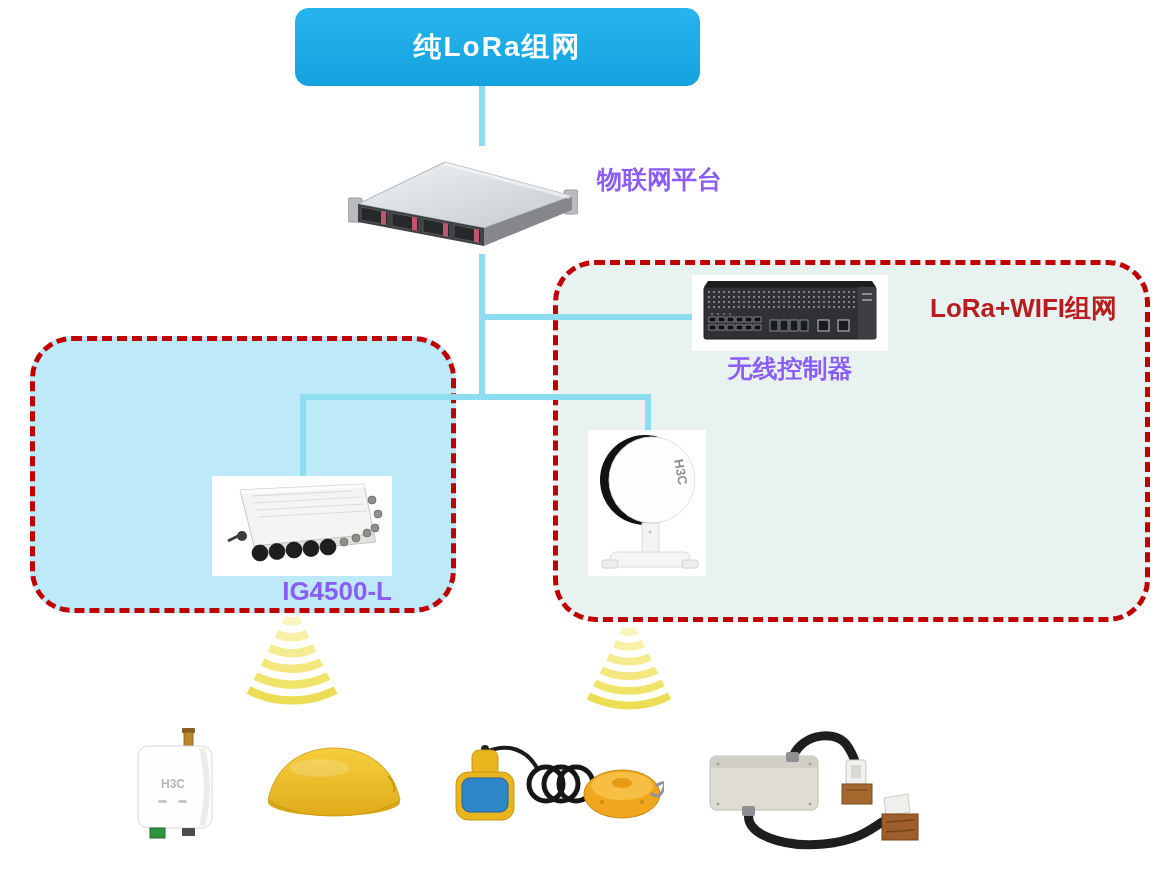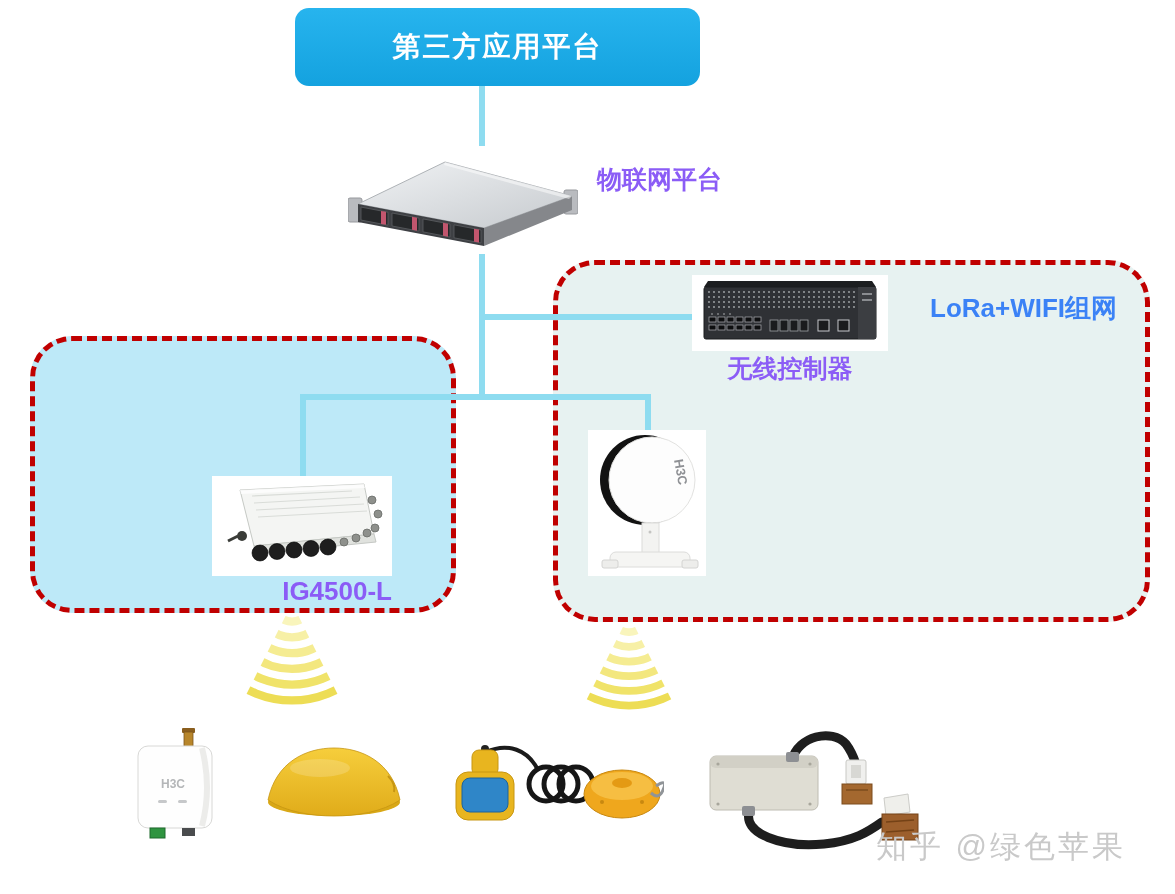--- a/index.html
+++ b/index.html
@@ -15,21 +15,21 @@
   
   .cline { position:absolute; background:#8EDCF0; }
 
   
   .title-box { position:absolute; left:295px; top:8px; width:405px; height:78px;
     background:linear-gradient(#27B4EE,#14A2DF); border-radius:14px;
     display:flex; align-items:center; justify-content:center;
     color:#ffffff; font-size:28px; font-weight:bold; letter-spacing:2px; }
 
   .lbl { position:absolute; font-weight:bold; color:#8b5cf6; }
-  .lbl-red { position:absolute; font-weight:bold; color:#3b82f6; }
+  .lbl-red { position:absolute; font-weight:bold; color:#b91c1c; }
 
   .device { position:absolute; background:#ffffff; display:flex; align-items:center; justify-content:center; }
   .device svg { display:block; }
   .fan { position:absolute; }
 
   .watermark { position:absolute; left:876px; top:826px; font-size:31px; color:#C9C9C9;
     letter-spacing:3px; font-weight:normal; }
 </style>
 </head>
 <body>
@@ -39,21 +39,21 @@
   <div class="group-box box-left"></div>
   <div class="group-box box-right"></div>
 
   <div class="cline" style="left:479px; top:86px;  width:6px;   height:312px;"></div>
   <div class="cline" style="left:479px; top:314px; width:222px; height:6px;"></div>
   <div class="cline" style="left:300px; top:394px; width:351px; height:6px;"></div>
   <div class="cline" style="left:300px; top:394px; width:6px;   height:88px;"></div>
   <div class="cline" style="left:645px; top:394px; width:6px;   height:48px;"></div>
 
   <div class="title-box">
-    <span>第三方应用平台</span>
+    <span>纯LoRa组网</span>
   </div>
 
   <div class="device" style="left:348px; top:146px; width:230px; height:108px;">
     <svg width="230" height="108" viewBox="0 0 230 108">
       <defs>
         <linearGradient id="srvTop" x1="0" y1="0" x2="1" y2="1">
           <stop offset="0" stop-color="#F0F2F4"></stop>
             <stop offset="1" stop-color="#C6CACE"></stop>
         </linearGradient>
       </defs>
@@ -273,15 +273,14 @@
       <rect x="148" y="64" width="30" height="20" fill="#A4682F" stroke="#7C4C1E"></rect>
       <line x1="152" y1="70" x2="174" y2="70" stroke="#7C4C1E" stroke-width="1.5"></line>
       <polygon points="190,78 214,74 216,92 192,96" fill="#EFEFEB" stroke="#CCCCC8"></polygon>
       <rect x="188" y="94" width="36" height="26" fill="#9C5F2C" stroke="#744216"></rect>
       <line x1="192" y1="102" x2="220" y2="100" stroke="#744216" stroke-width="1.5"></line>
       <line x1="192" y1="112" x2="220" y2="110" stroke="#744216" stroke-width="1.5"></line>
     </svg>
   </div>
 
 
-  <div class="watermark">知乎 @绿色苹果</div>
 
 </div>
 
 </body></html>

